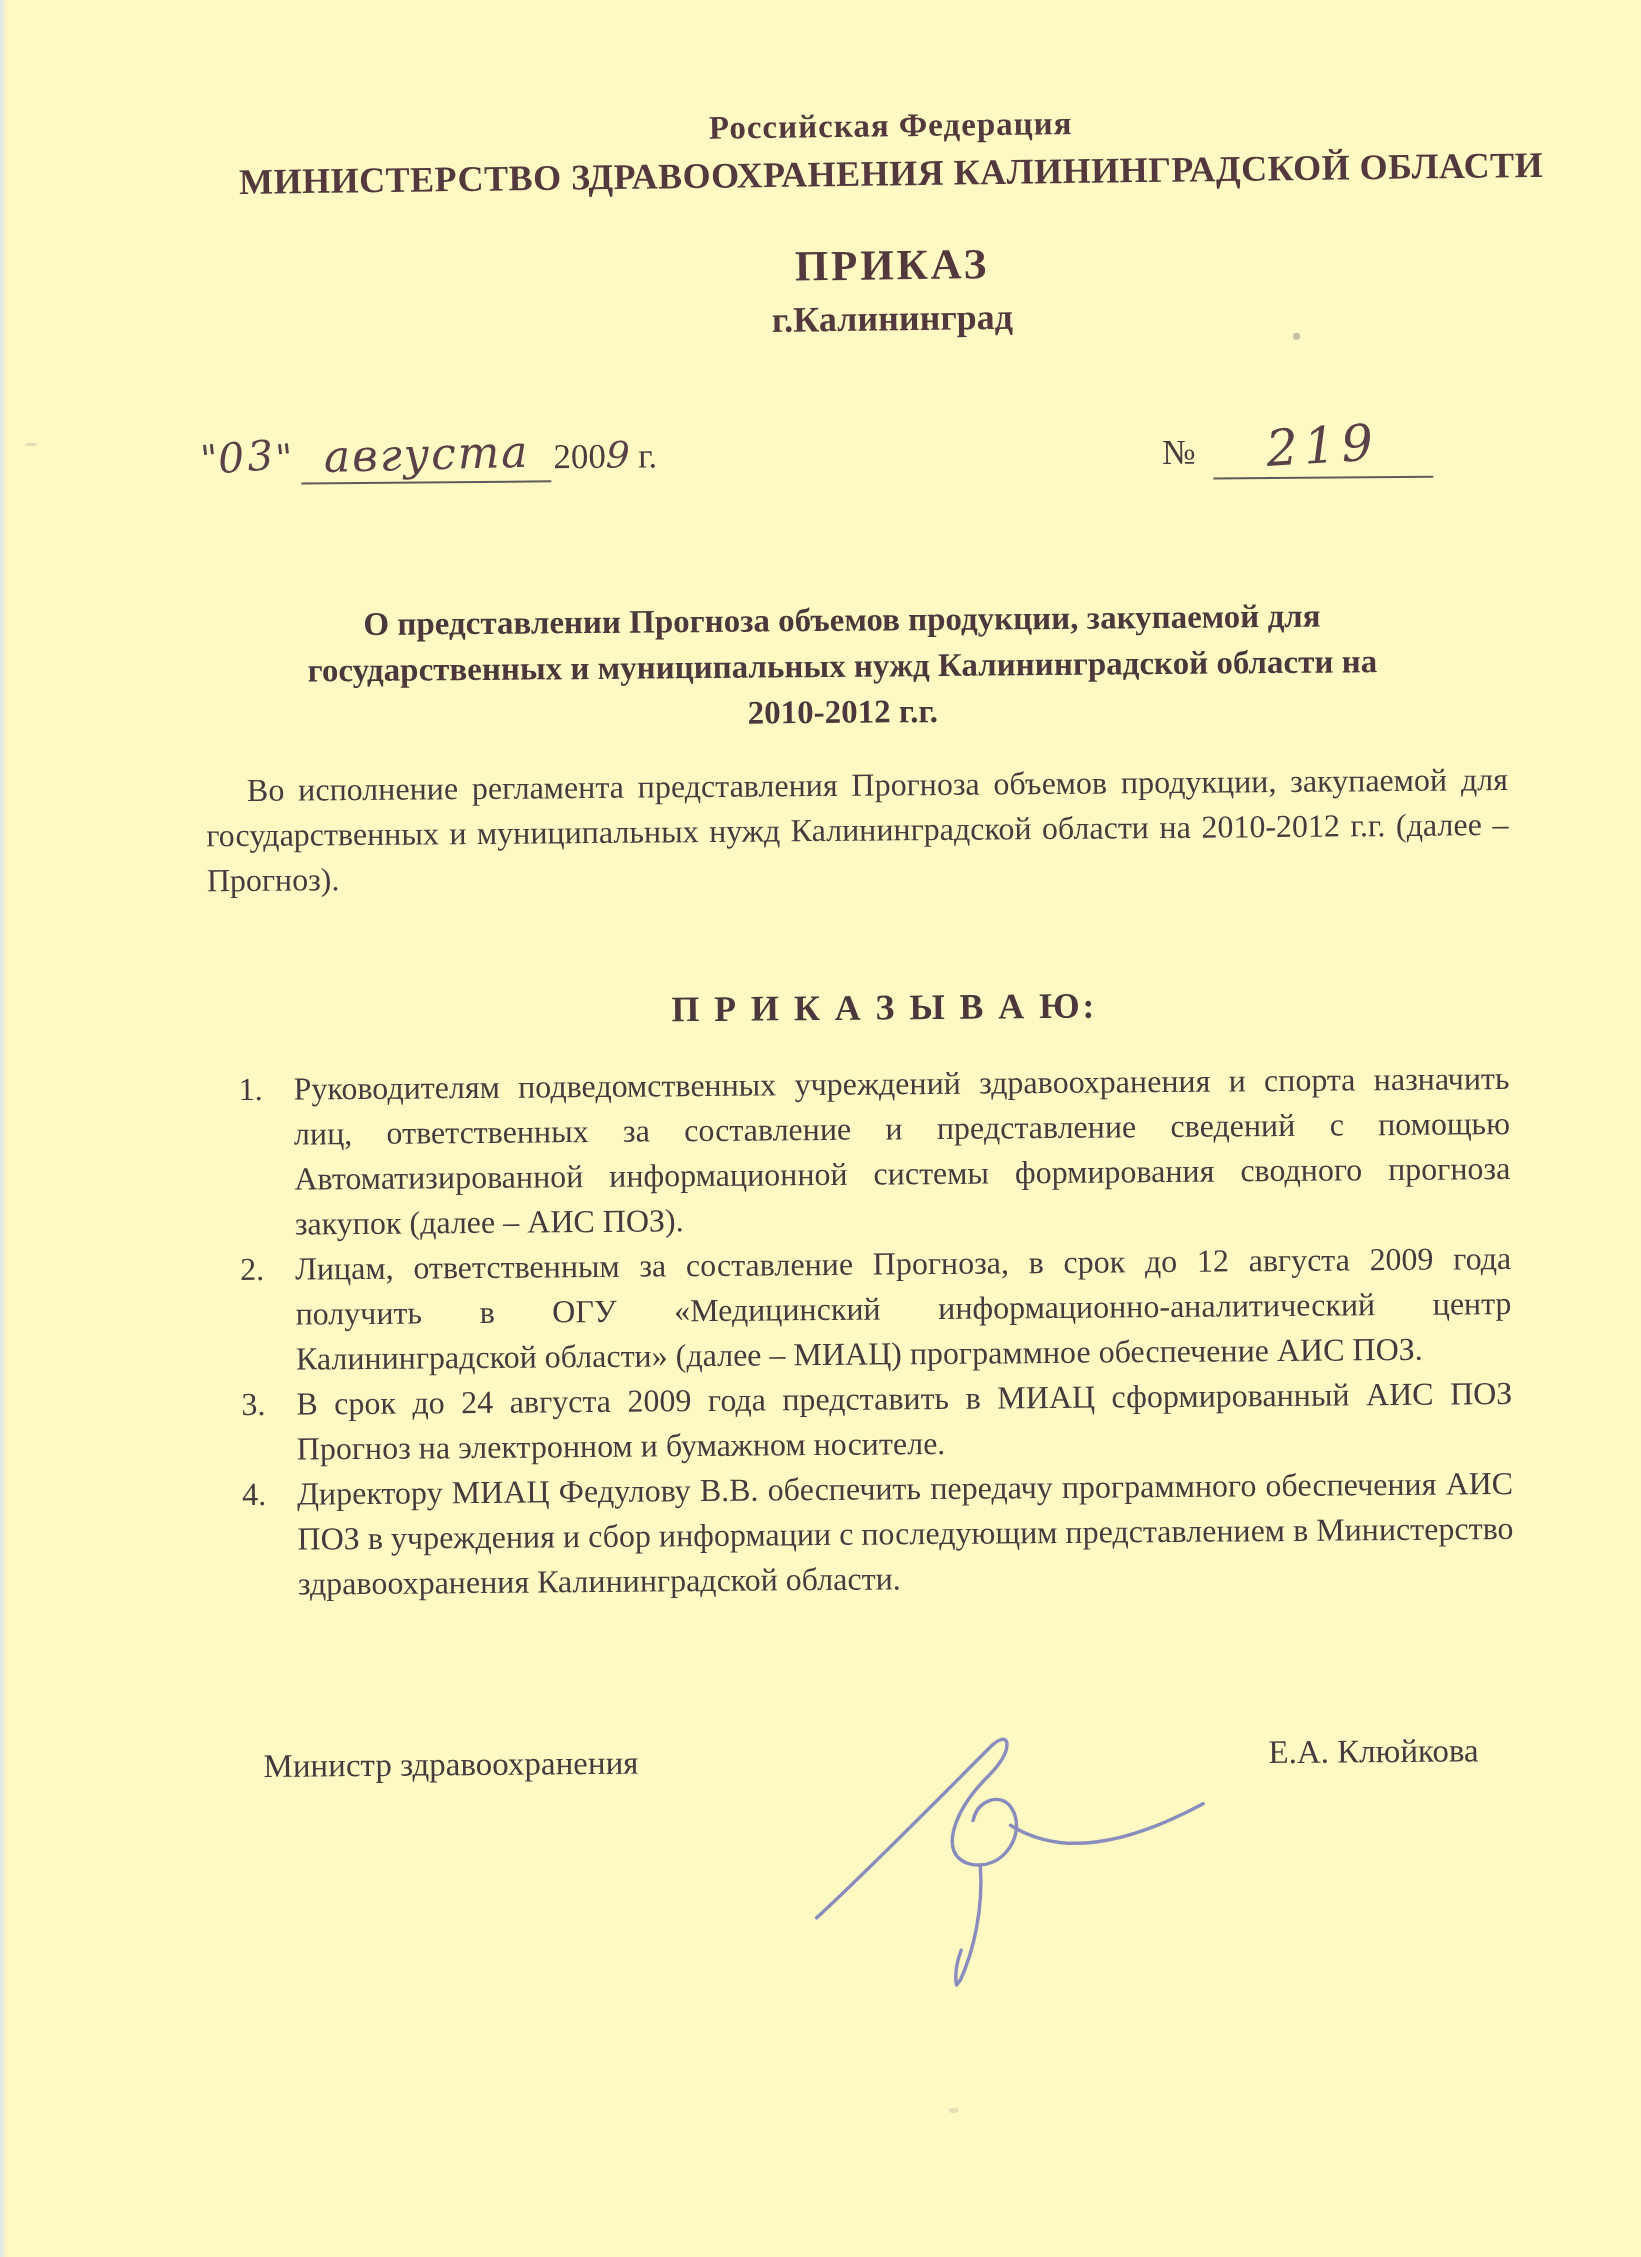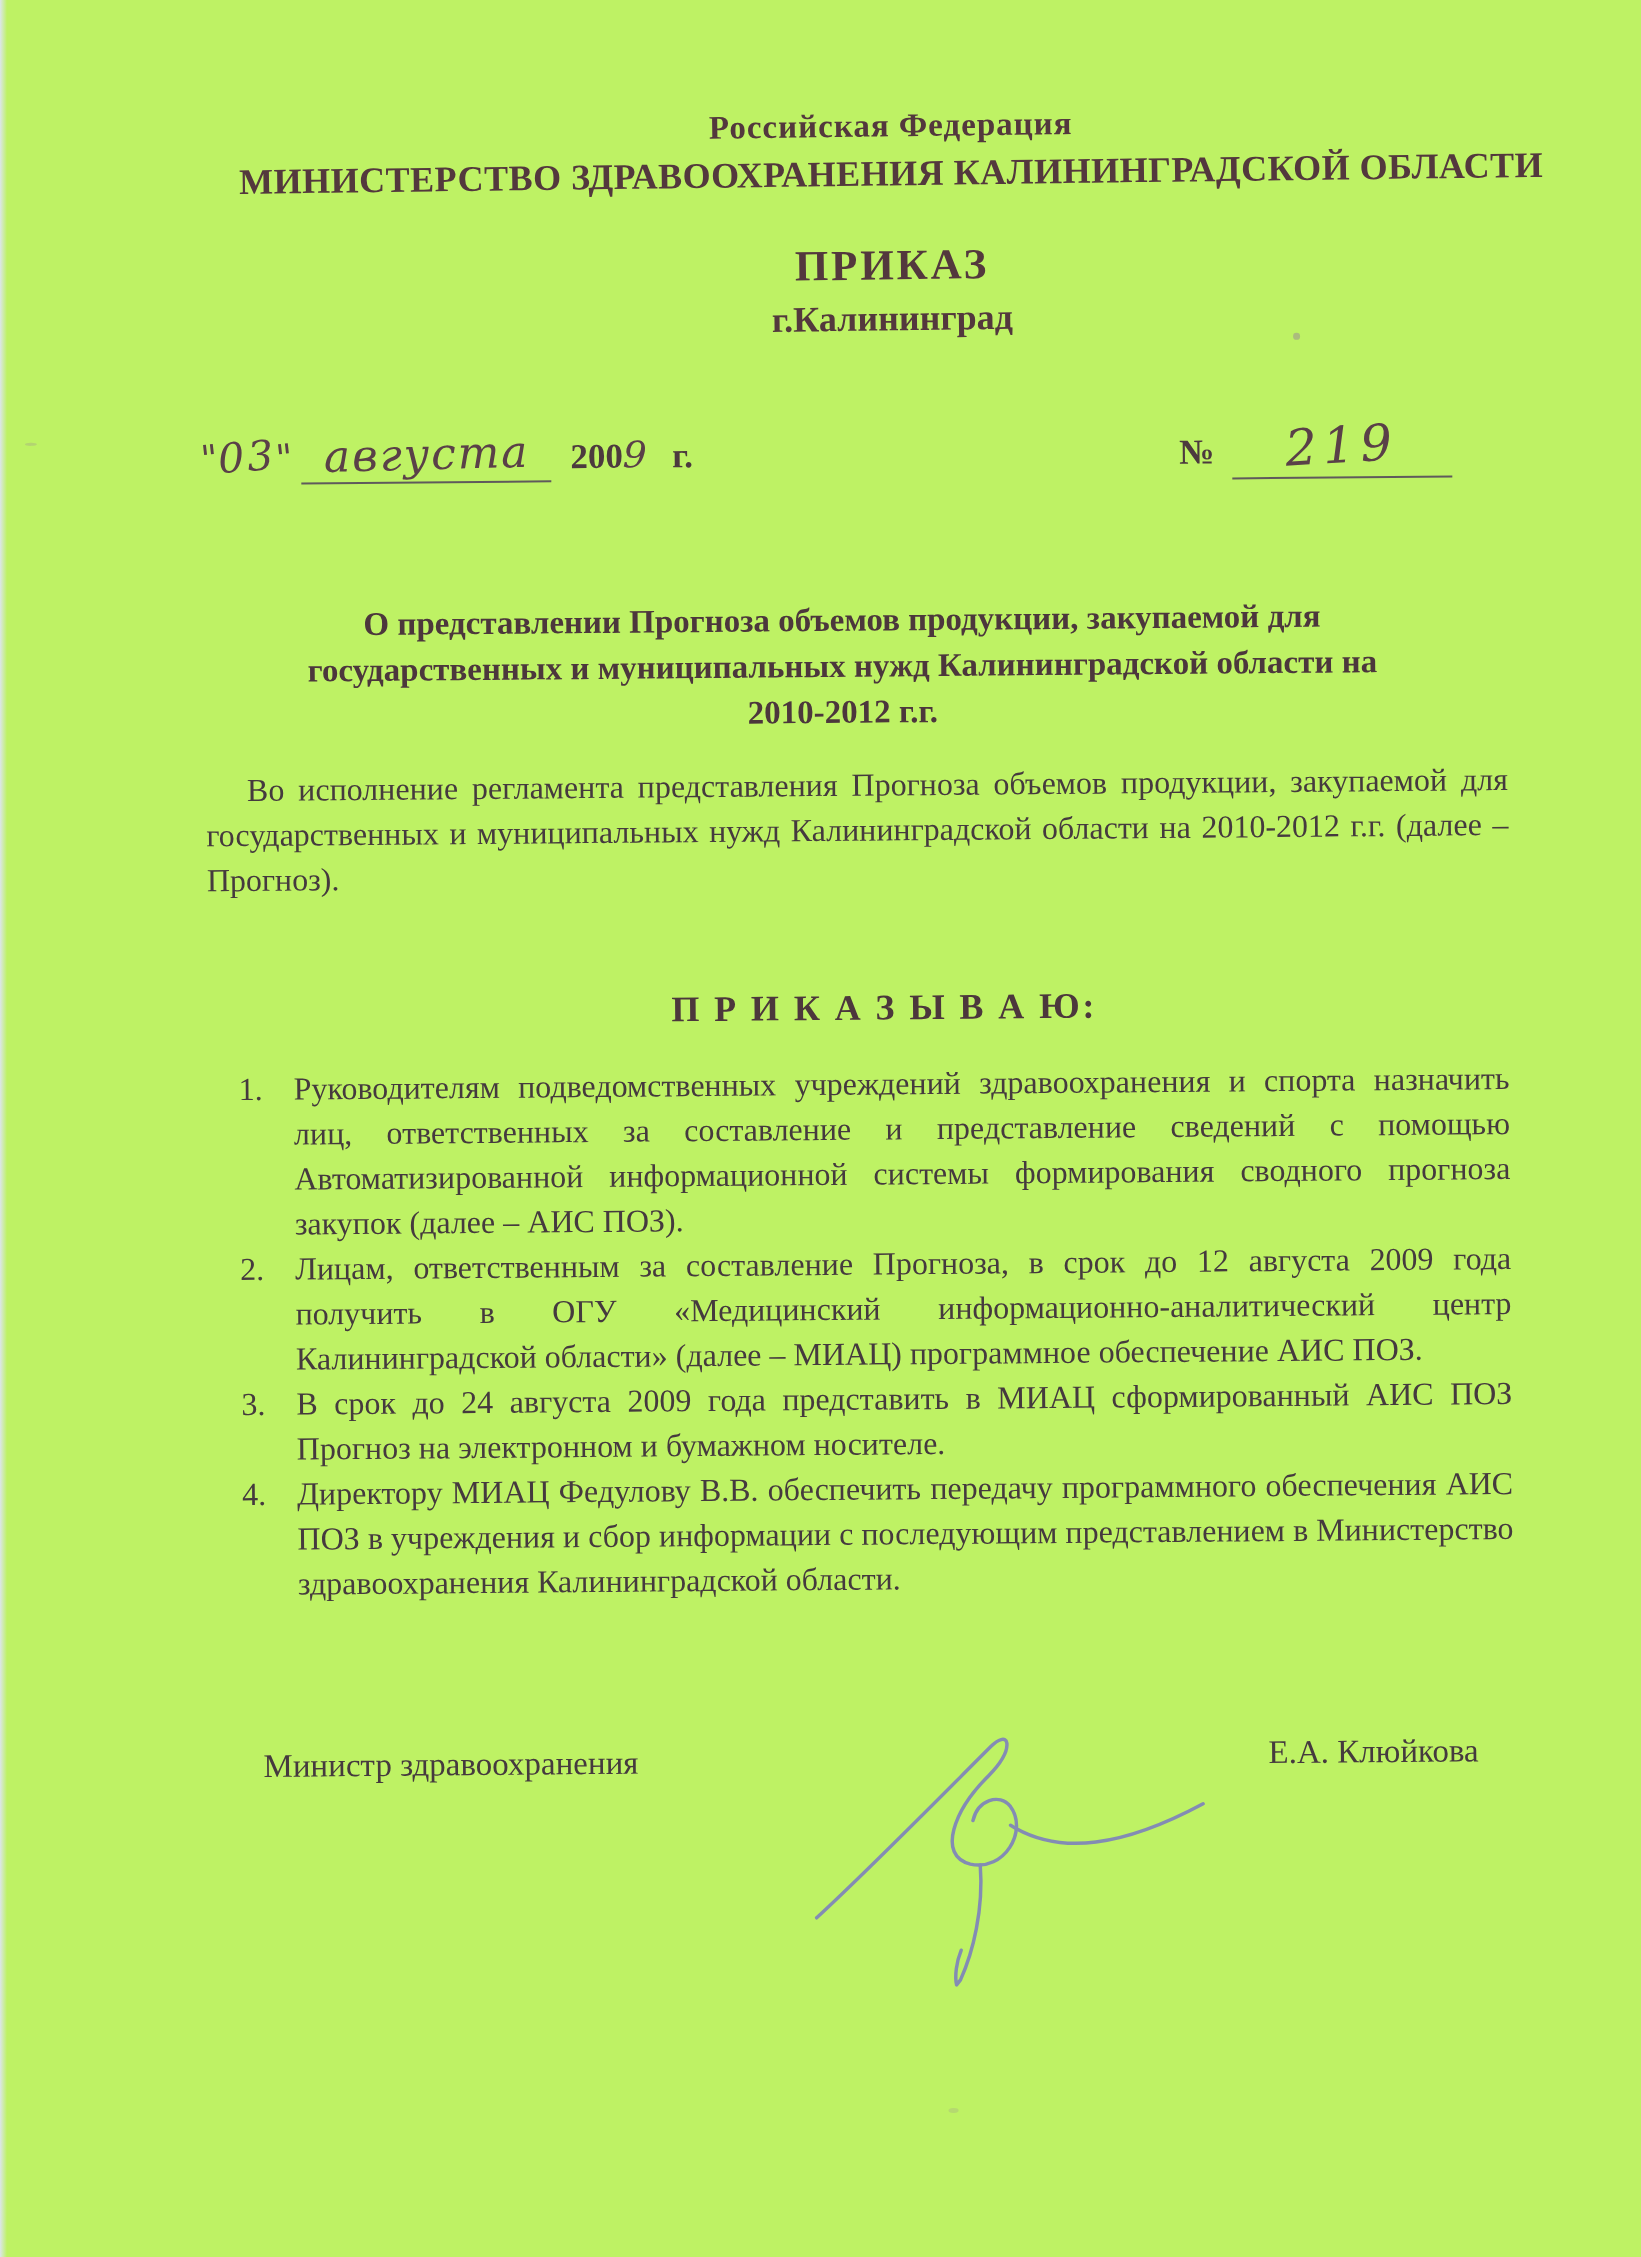--- a/index.html
+++ b/index.html
@@ -4,21 +4,21 @@
 <style>
   html, body {
     margin: 0;
     padding: 0;
     background: #ffffff;
   }
   .page {
     position: relative;
     width: 1641px;
     height: 2257px;
-    background: #bef264;
+    background: #fef9c3;
     overflow: hidden;
     font-family: "Liberation Serif", serif;
     color: #453a3e;
   }
   
   .scan-edge {
     position: absolute;
     left: 0; top: 0; bottom: 0;
     width: 6.8px;
     background: linear-gradient(to right, #dde6ea, rgba(255,255,255,0));
@@ -42,21 +42,21 @@
   }
   .hdr-country   { top: 108px; font-size: 33px; letter-spacing: 1px; }
   .hdr-ministry  { top: 153px; font-size: 36px; letter-spacing: 0.5px; }
   .hdr-doctype   { top: 241px; font-size: 43px; letter-spacing: 2.9px; }
   .hdr-city      { top: 298px; font-size: 36px; }
 
   
   .date-row { top: 415px; left: 0; right: 0; height: 77px; font-size: 35px; }
   .date-left  { position: absolute; left: 205px; top: 9.7px; white-space: nowrap; }
   .date-right { position: absolute; left: 1166px; top: 5.8px; white-space: nowrap; }
-  .printed { font-weight: bold; color: #4c3a3e; margin-left: 17px; }
+  .printed { font-weight: normal; color: #4c3a3e; }
   .hand {
     font-family: "DejaVu Serif", serif;
     font-style: italic;
     color: #5a4048;
     display: inline-block;
   }
   .hand-day   { font-size: 41px; transform: rotate(-4deg); letter-spacing: 2.9px; }
   .hand-quote { font-size: 37px; transform: rotate(-6deg); color: #5a4048; }
   .hand-month {
     font-size: 44px; min-width: 239px; text-align: center;

